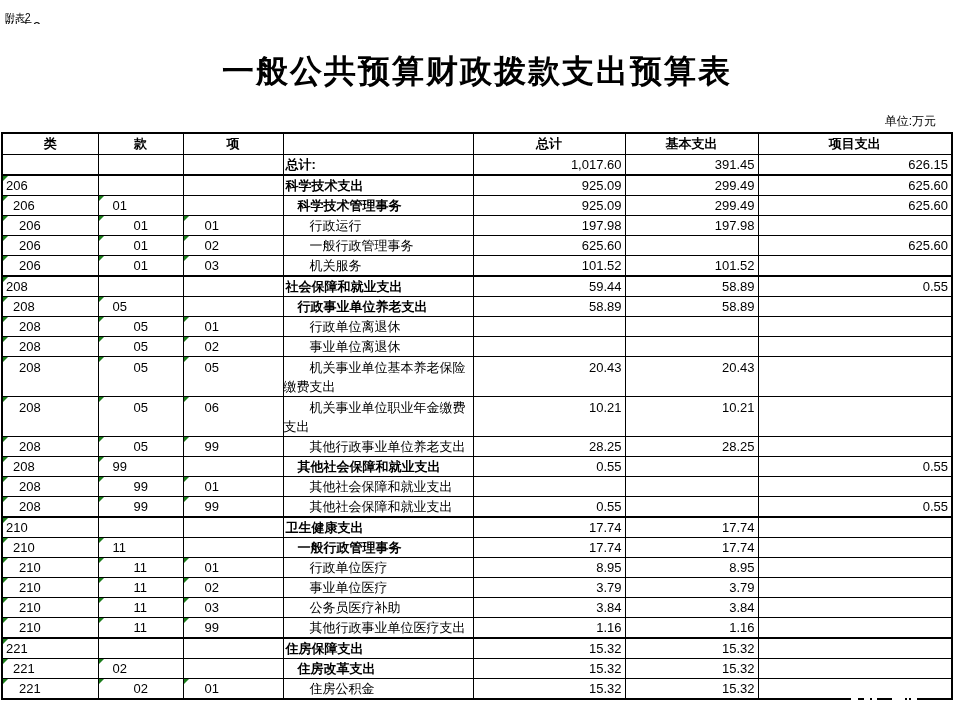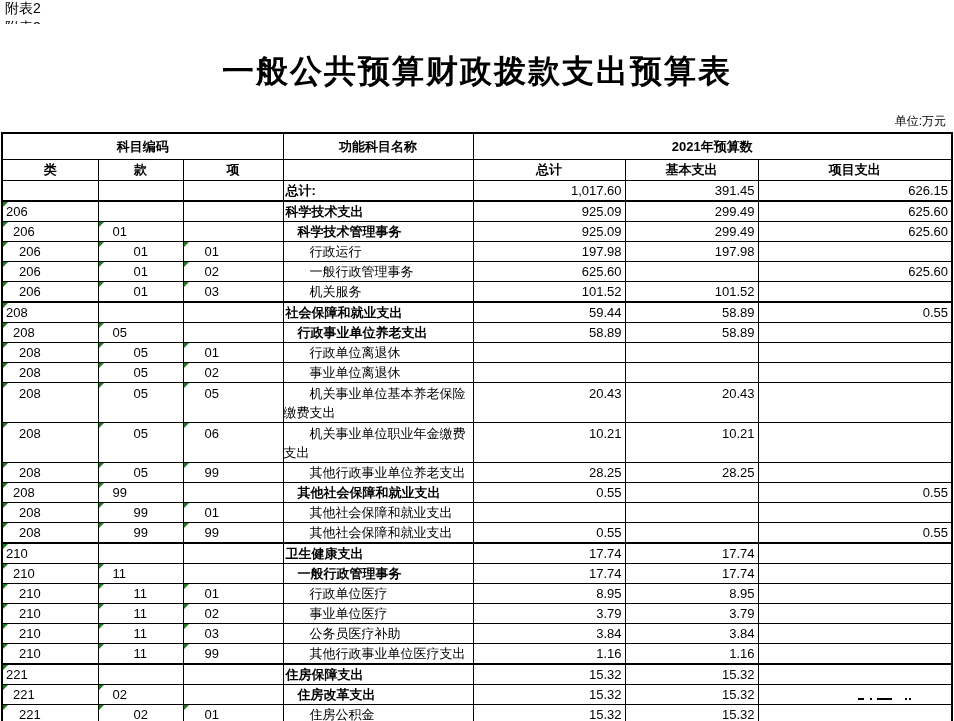--- a/index.html
+++ b/index.html
@@ -5,36 +5,36 @@
   html,body { margin:0; padding:0; }
   body {
     position:relative;
     width:954px; height:721px;
     background:#ffffff;
     color:#000;
     font-family:"Liberation Sans", sans-serif;
     overflow:hidden;
   }
   .attach {
-    position:absolute; left:5px; top:0;
-    font-size:14px; line-height:16px;
+    position:absolute; left:5px; top:10px;
+    font-size:10px; line-height:16px;
   }
   .attach2 {
     position:absolute; left:5px; top:19px;
     height:5px; overflow:hidden;
     font-size:14px; line-height:16px;
   }
   .title {
     position:absolute; left:0; top:50px; width:100%;
     text-align:center;
     font-size:32px; font-weight:bold; letter-spacing:2px;
     font-family:"Liberation Serif", serif;
   }
   .unit {
-    position:absolute; right:8px; top:113px;
+    position:absolute; right:18px; top:113px;
     font-size:12px;
   }
   table.budget {
     position:absolute; left:1px; top:132px;
     width:950px;
     border-collapse:collapse; table-layout:fixed;
     border:2px solid #000;
   }
   td {
     border:1px solid #000;
@@ -97,25 +97,20 @@
   <colgroup>
     <col style="width:96px">
       <col style="width:85px">
       <col style="width:100px">
     <col style="width:190px">
       <col style="width:152px">
       <col style="width:133px">
     <col style="width:194px">
   </colgroup>
   <thead>
-    <tr class="h1">
-      <td colspan="3">科目编码</td>
-      <td>功能科目名称</td>
-      <td colspan="3">2021年预算数</td>
-    </tr>
     <tr class="h2">
       <td>类</td>
       <td>款</td>
       <td>项</td>
       <td></td>
       <td>总计</td>
       <td>基本支出</td>
       <td>项目支出</td>
     </tr>
   </thead>

